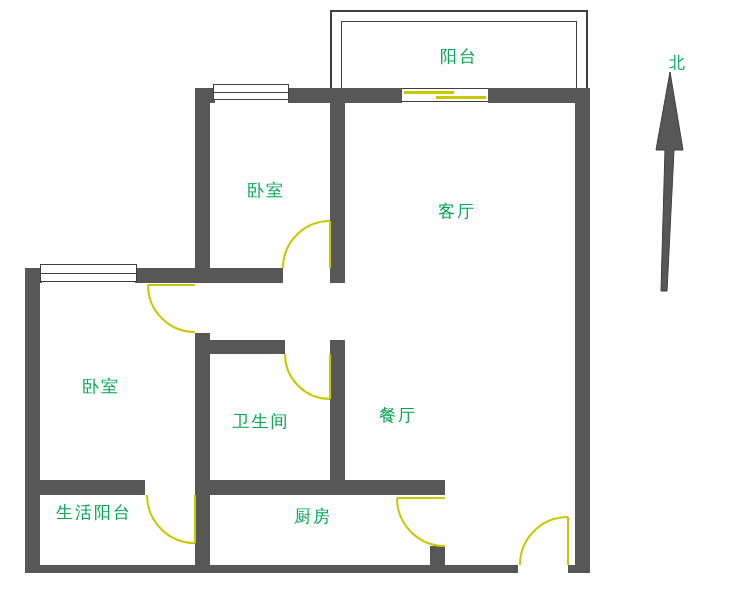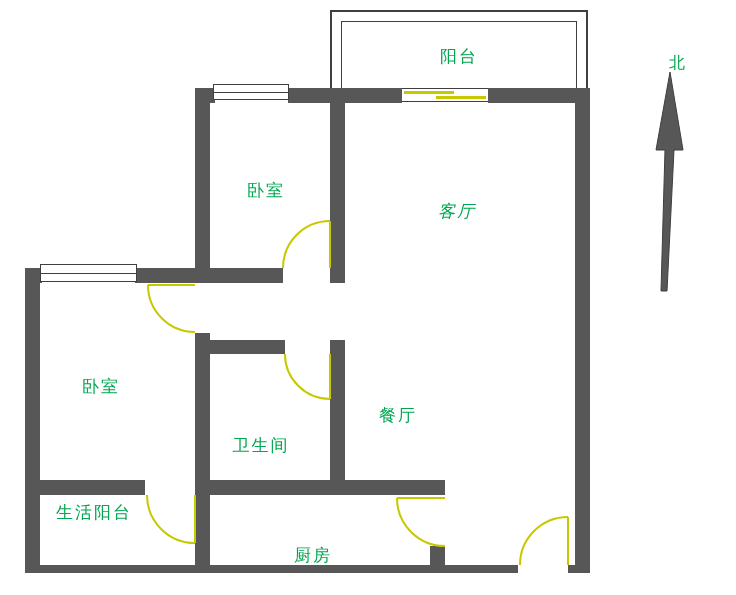--- a/index.html
+++ b/index.html
@@ -116,20 +116,20 @@
       <path class="door-line" d="M520,565 A48,48 0 0 1 568,517"></path>
     </g>
     <g>
       <polygon class="north-shape" points="670,72 656,150 665,150 661,291 667,291 674,150 683,150"></polygon>
     </g>
   </svg>
 
   <div class="room-label" style="left:459px;top:56px;">阳台</div>
   <div class="room-label north-label" style="left:677px;top:63px;">北</div>
   <div class="room-label" style="left:266px;top:190px;">卧室</div>
-  <div class="room-label" style="left:457px;top:211px;font-style:italic;">客厅</div>
+  <div class="room-label" style="left:457px;top:211px;">客厅</div>
   <div class="room-label" style="left:101px;top:386px;">卧室</div>
-  <div class="room-label" style="left:261px;top:421px;margin-top:24px;">卫生间</div>
+  <div class="room-label" style="left:261px;top:421px;">卫生间</div>
   <div class="room-label" style="left:387px;top:415px;margin-left:11px;">餐厅</div>
   <div class="room-label" style="left:94px;top:512px;">生活阳台</div>
-  <div class="room-label" style="left:313px;top:555px;">厨房</div>
+  <div class="room-label" style="left:313px;top:516px;">厨房</div>
 
 </div>
 
 </body></html>

